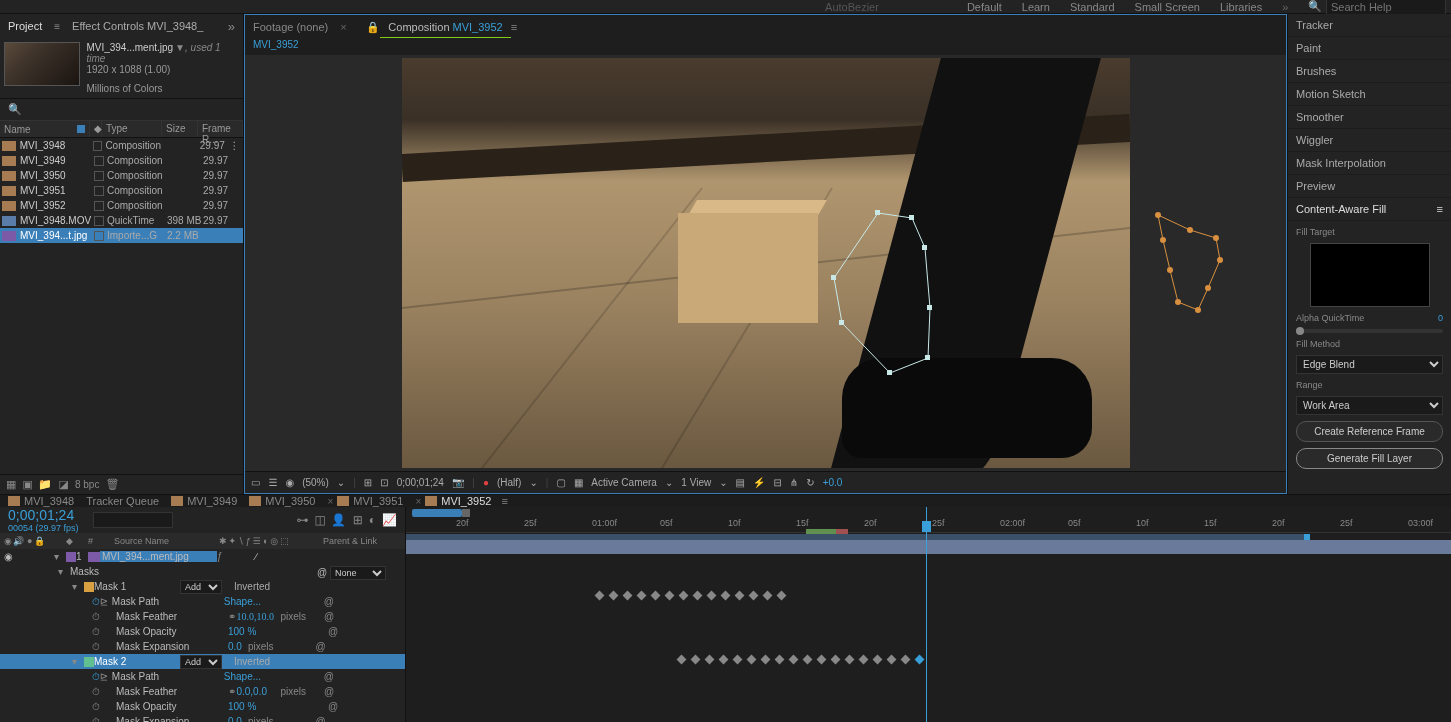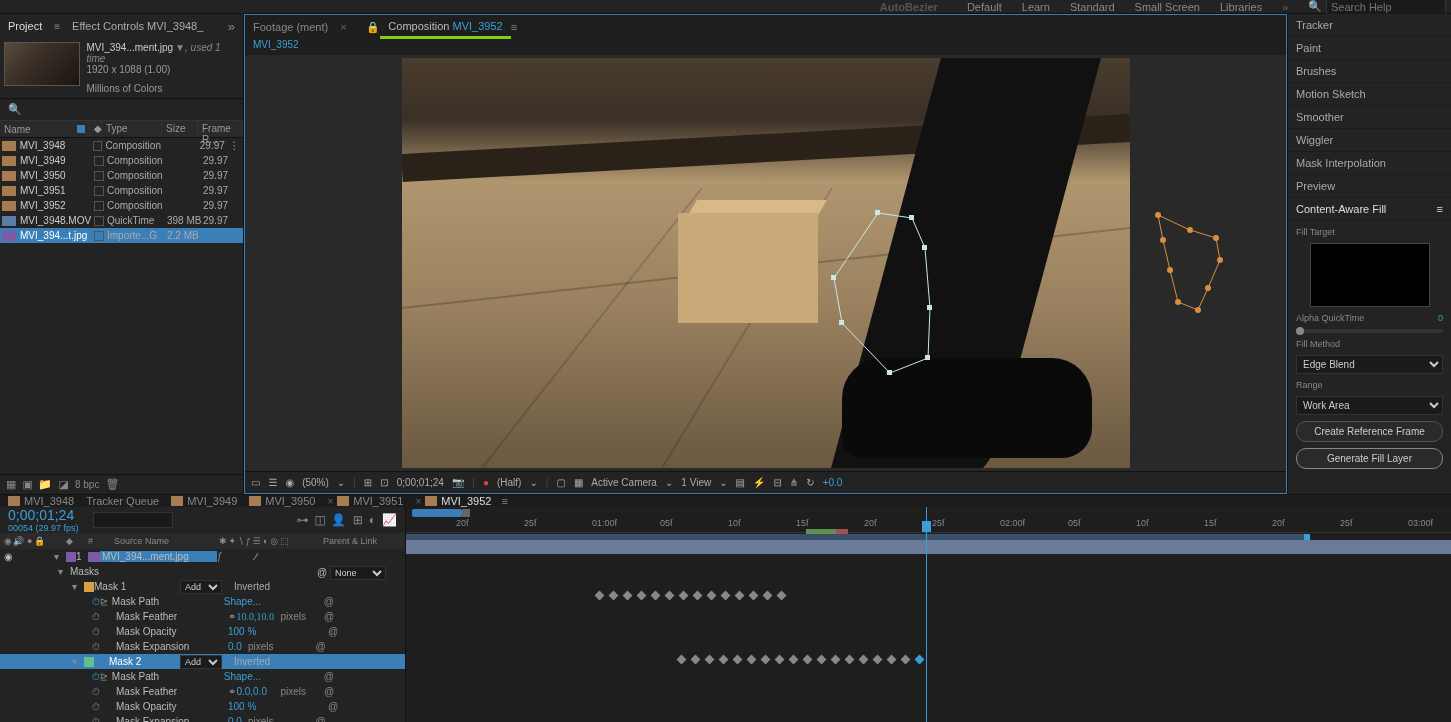--- a/index.html
+++ b/index.html
@@ -44,21 +44,21 @@
   .proj-row .fr { width:30px; color:#aaa;}
   .proj-row .flow { width:14px; color:#aaa;}
   .proj-row.sel { background:#3a7fb8; color:#fff;}
   .proj-bottom { margin-top:auto; height:20px; display:flex; align-items:center; gap:6px; padding:0 6px; border-top:1px solid #111; color:#888;}
   .proj-bottom .bpc { font-size:10px;}
 
   
   .center { flex:1; display:flex; flex-direction:column; background:#1e1e1e; border:1px solid #3a7fb8;}
   .center-header { display:flex; height:24px; align-items:center; font-size:11px;}
   .center-header .tab { padding:4px 8px; color:#888;}
-  .center-header .tab.active { color:#bbb; border-bottom:3px solid #84cc16;}
+  .center-header .tab.active { color:#bbb; border-bottom:1px solid #84cc16;}
   .center-header .link { color:#3a9fd8;}
   .center-header .close { color:#666; margin-left:4px;}
   .center-sub { height:16px; padding:0 8px; color:#3a9fd8; font-size:10px;}
   .viewer { flex:1; background:#292929; display:flex; align-items:center; justify-content:center; position:relative;}
   .viewport { position:relative; width:728px; height:410px; background:#a89070; overflow:hidden;}
   .floor { position:absolute; inset:0; background: linear-gradient(180deg, #4a3c2e 0%, #3a3026 15%, #b0966f 30%, #9a8260 60%, #6a5840 100%);}
   .leg1 { position:absolute; top:0; left:480px; width:160px; height:440px; background:#111; transform: skewX(-15deg); border-radius:0 0 60px 30px;}
   .leg2 { position:absolute; bottom:10px; left:440px; width:250px; height:100px; background:#0a0a0a; border-radius:40px 40px 30px 20px;}
   .box { position:absolute; top:155px; left:276px; width:140px; height:110px; background:#c9a977;}
   .box-top { position:absolute; top:142px; left:288px; width:130px; height:24px; background:#d9b987; transform:skewX(-30deg);}
@@ -142,21 +142,21 @@
   .kf.lit { background:#3a9fd8;}
   .comp-marker { position:absolute; top:22px; height:8px; left:400px; width:30px; background:#609050;}
   .comp-marker2 { position:absolute; top:22px; height:8px; left:430px; width:12px; background:#a05050;}
   svg { display:block;}
 </style>
 </head>
 <body>
 
 <div class="topbar">
   <div class="spacer"></div>
-  <span style="color:#555; margin-right:29px;font-weight:bold;">AutoBezier</span>
+  <span style="color:#555; margin-right:88px;">AutoBezier</span>
   <div class="ws-tabs">
     <span>Default</span>
     <span>Learn</span>
     <span>Standard</span>
     <span>Small Screen</span>
     <span>Libraries</span>
     <span style="color:#666;">»</span>
   </div>
   <span style="color:#888; margin:0 4px 0 20px;">🔍</span>
   <input placeholder="Search Help" style="">
@@ -258,21 +258,21 @@
       <span>▣</span>
       <span>📁</span>
       <span>◪</span>
       <span class="bpc">8 bpc</span>
       <span>🗑</span>
     </div>
   </div>
 
   <div class="center">
     <div class="center-header">
-      <span class="tab">Footage (ment)</span>
+      <span class="tab">Footage (none)</span>
       <span class="close">×</span>
       <span style="width:20px"></span>
       <span style="color:#888;">🔒</span>
       <span class="tab active">
         <span>Composition</span>
         <span class="link">MVI_3952</span>
       </span>
       <span style="color:#888;">≡</span>
     </div>
     <div class="center-sub">MVI_3952</div>
@@ -502,21 +502,21 @@
         <span class="stopwatch">⏱</span>
         <span style="width:12px;"></span>
         <span class="propname">Mask Expansion</span>
         <span class="propval" style="width:20px;">0.0</span>
         <span class="propunit">pixels</span>
         <span class="linkicon" style="margin-left:42px;">@</span>
       </div>
       <div class="layer-row indent2 sel">
         <span class="twirl">▾</span>
         <span class="yellow" style="background:#60c090;"></span>
-        <span class="propname" style="width:86px;padding-left:15px;">Mask 2</span>
+        <span class="propname" style="width:86px;">Mask 2</span>
         <select style="background:#1a1a1a; border:1px solid #333; color:#ccc; font-size:9px; width:42px;"><option>Add</option></select>
         <span style="width:12px"></span>
         <span class="invert">Inverted</span>
       </div>
       <div class="layer-row indent3" style="position:relative;">
 
         <span style="color:#3a9fd8;">⏱</span>
         <span style="color:#888; width:12px;">⊵</span>
         <span class="propname">Mask Path</span>
         <span class="propval">Shape...</span>

